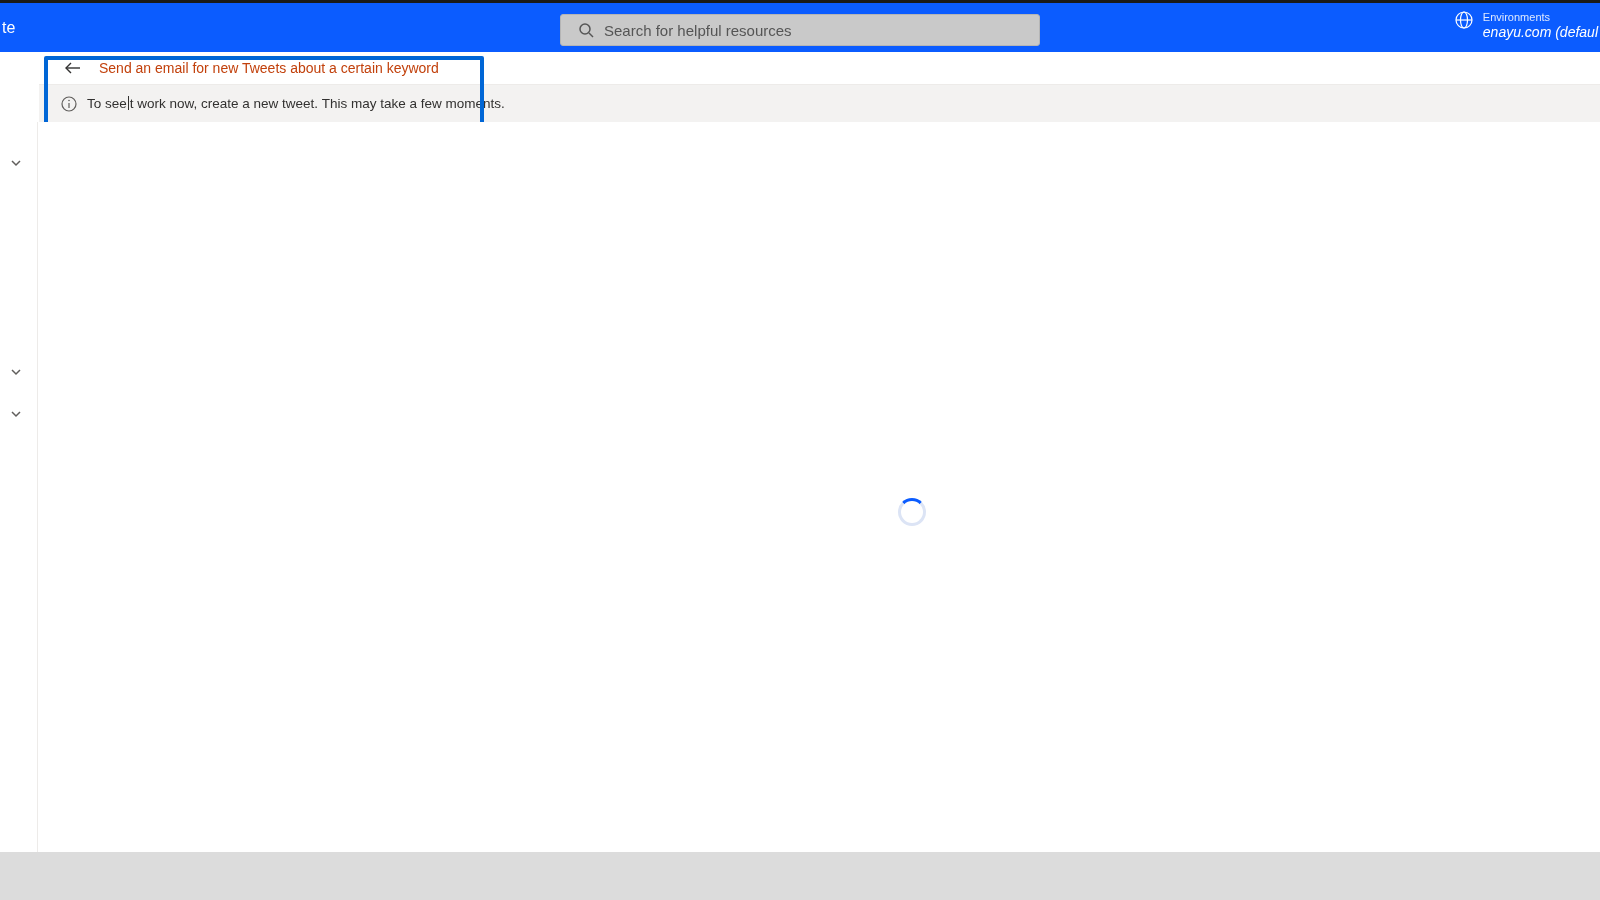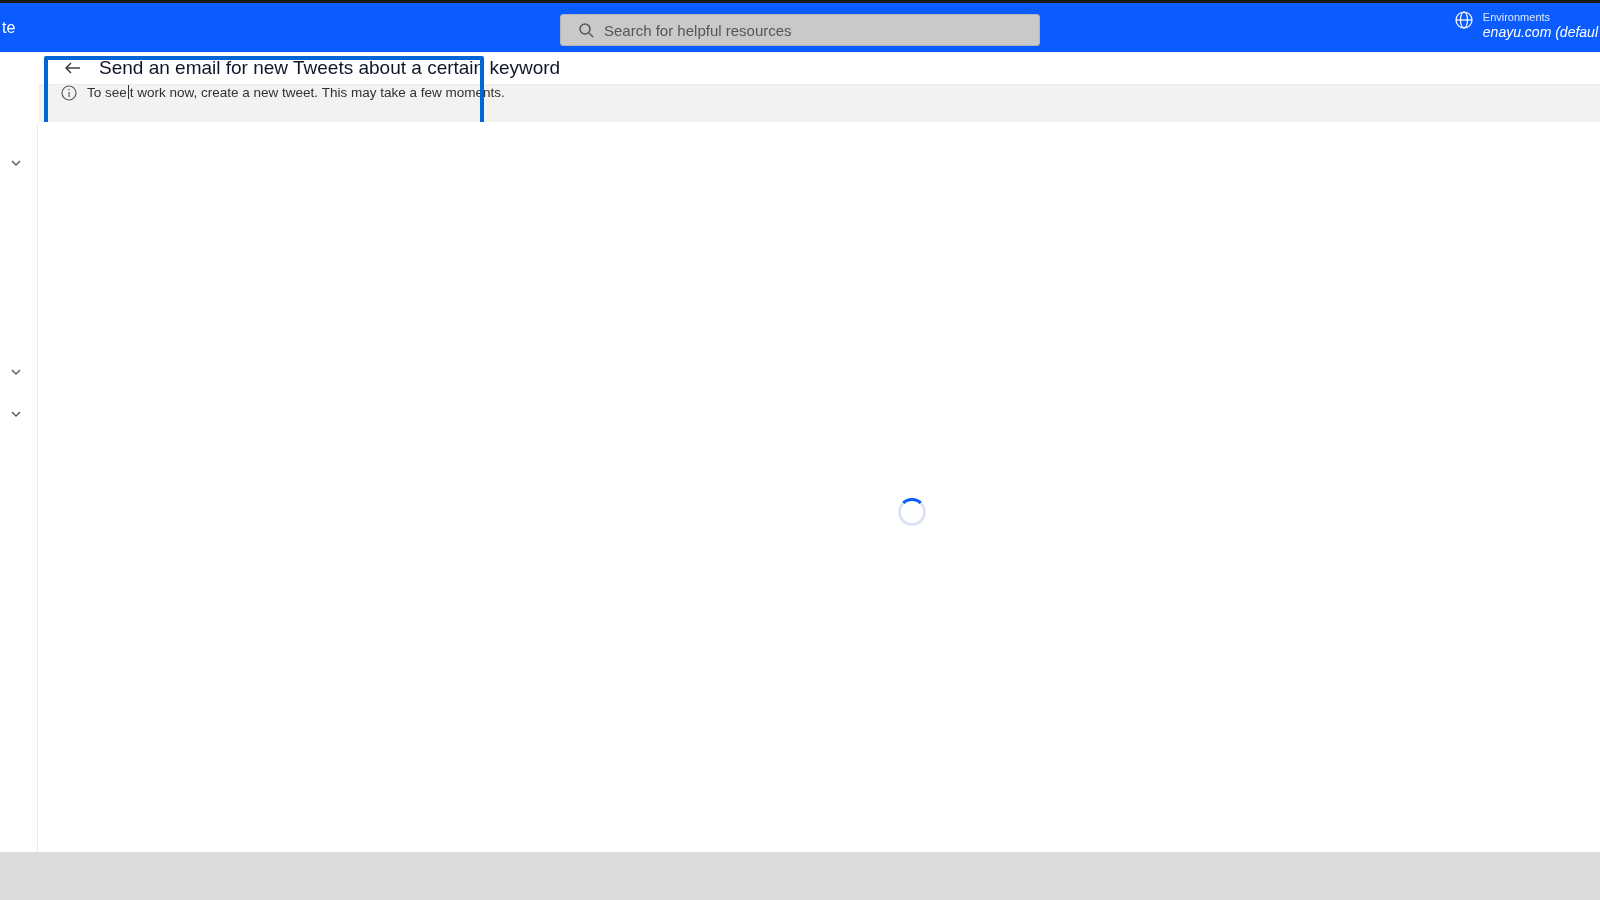--- a/index.html
+++ b/index.html
@@ -49,33 +49,33 @@
   
   .titlebar {
     position: absolute; left: 39px; right: 0; top: 52px; height: 32px;
     background: #fff; display: flex; align-items: center;
     padding-left: 22px;
   }
   .back-btn {
     width: 24px; height: 24px; display: flex; align-items: center; justify-content: center;
     color: #323130; cursor: pointer; margin-right: 14px;
   }
-  .title-text { font-size: 19px; color: #0f172a; }
+  .title-text { font-size: 14px; color: #c2410c; }
 
   .title-actions {
     position: absolute; right: 6px; top: 59px; display: flex; align-items: center; gap: 4px;
     color: #605e5c; font-size: 15px;
   }
   .action-btn { display: flex; align-items: center; gap: 6px; padding: 4px 8px; cursor: pointer; margin-top: 30px; }
   .action-icon { width: 16px; height: 16px; color: #605e5c; }
 
   
   .infobar {
     position: absolute; left: 39px; right: 0; top: 84px; height: 38px;
-    background: #f3f2f1; display: flex; 
+    background: #f3f2f1; display: flex; align-items: center;
     padding-left: 22px;
     border-top: 1px solid #edebe9;
   }
   .info-icon { width: 16px; height: 16px; color: #605e5c; margin-right: 10px; }
   .info-text { font-size: 13.5px; color: #323130; }
   .text-caret {
     display: inline-block; width: 1px; height: 14px; background: #323130;
     vertical-align: -2px; margin: 0 1px;
   }
 

